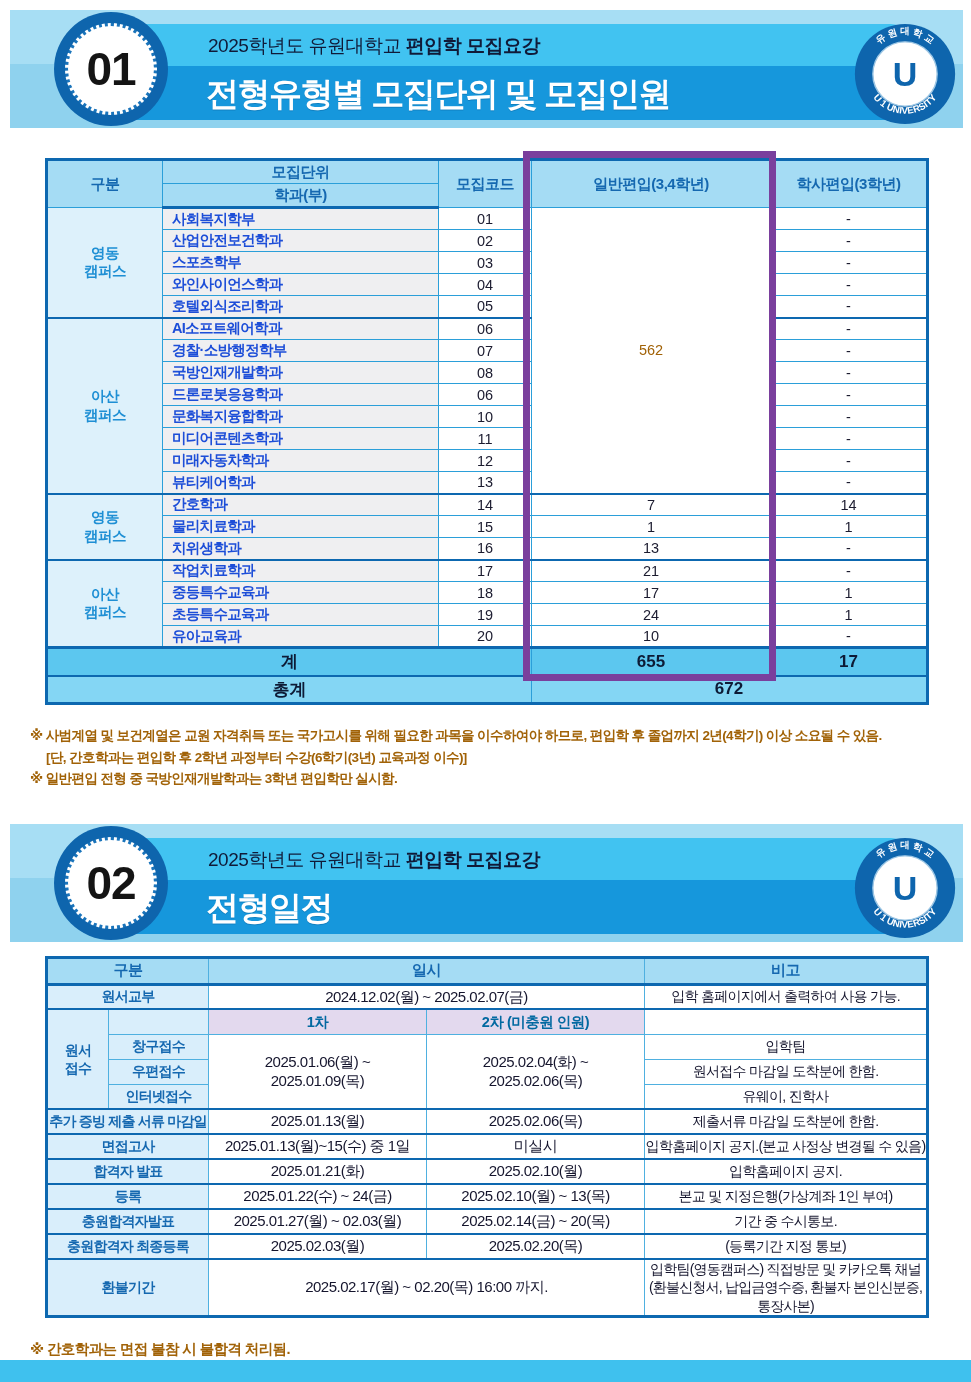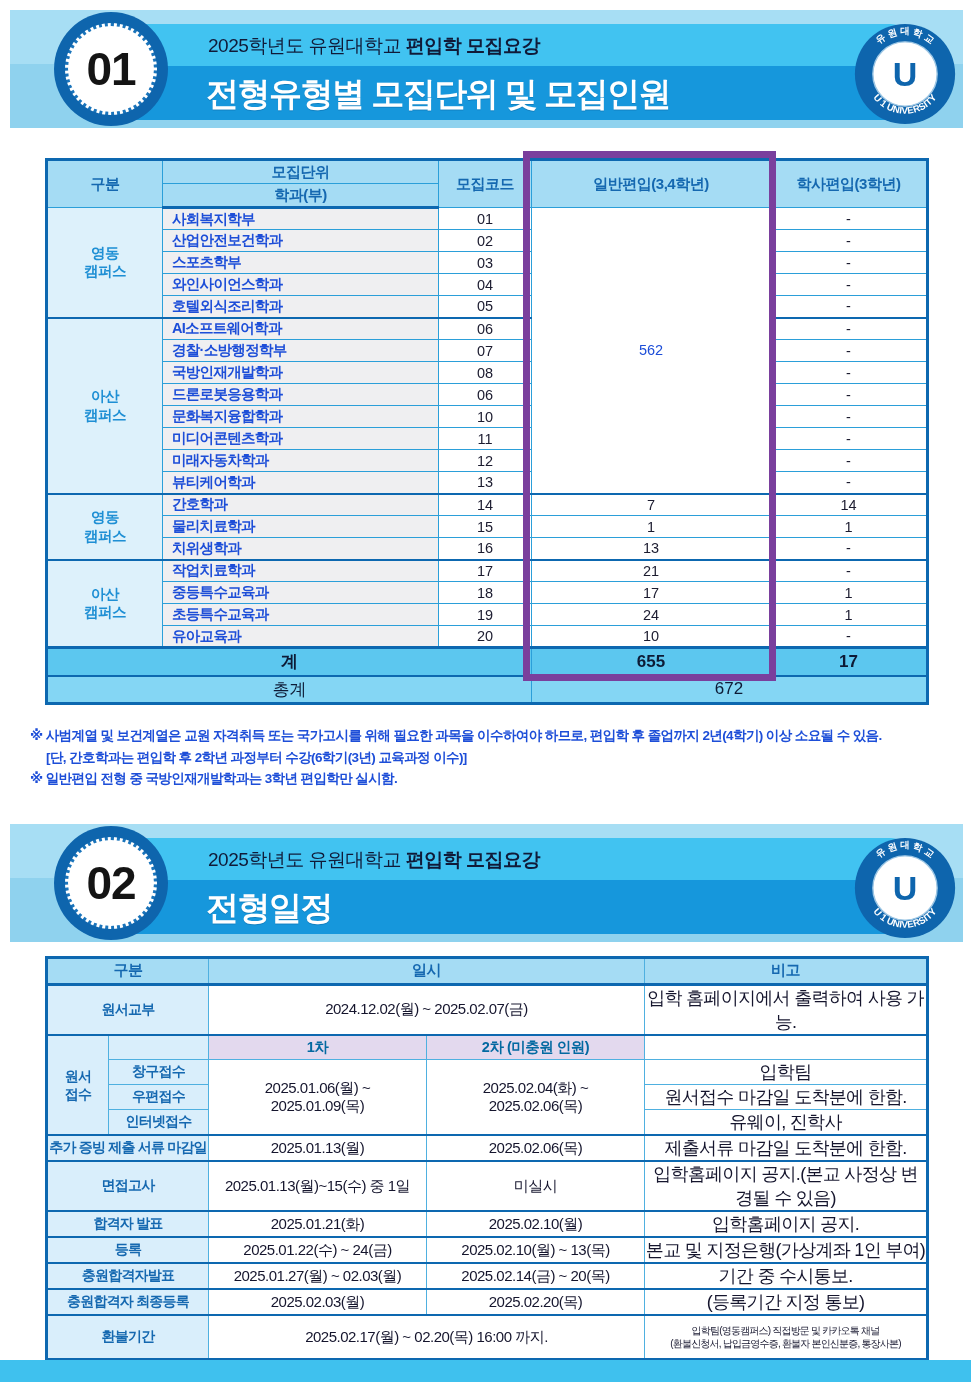--- a/index.html
+++ b/index.html
@@ -57,36 +57,36 @@
   .cap-table tbody td { height:22px; font-size:14.5px; }
   td.campus {
     background:#ddf1fb; color:#1e8fd4; font-weight:800; font-size:15px;
     white-space:pre-line; line-height:1.25; letter-spacing:-0.5px;
   }
   td.dept {
     background:#efeff1; text-align:left; padding-left:9px; font-weight:700;
     color:#1d4ed8; letter-spacing:-0.7px;
   }
   td.code, td.val { background:#ffffff; font-size:15px; color:#1b1b2f; }
-  td.merged-val { background:#ffffff; font-size:16px; color:#1d4ed8; }
+  td.merged-val { background:#ffffff; font-size:16px; color:#a16207; }
   tr.group-start td { border-top:2.5px solid #0d68b0; }
   tr.total-row td {
     background:#5cc7ef; font-weight:800; font-size:17px; color:#0d1b36;
     height:28px; border-top:3px solid #0d68b0;
   }
   tr.grand-row td {
-    background:#84d6f4; font-weight:400; font-size:17px; color:#0d1b36;
+    background:#84d6f4; font-weight:700; font-size:17px; color:#0d1b36;
     height:28px; border-top:2px solid #0d68b0;
   }
   .purple-box {
     position:absolute; left:478px; top:-7px; width:253px; height:530px;
     border:7px solid #7a3f9d; pointer-events:none; z-index:5;
   }
   
-  .notes { margin:20px 12px 0 30px; color:#1d4ed8; font-weight:700; }
+  .notes { margin:20px 12px 0 30px; color:#a16207; font-weight:700; }
   .notes .line { font-size:13.5px; letter-spacing:-0.6px; line-height:1.6; }
   .notes .indent { padding-left:16px; }
   .notes2 { margin-top:18px; }
   .notes2 .line { font-size:14.5px; line-height:1.9; }
   
   .sch-wrap { margin-top:14px; }
   .sch-table { border:3px solid #0d68b0; }
   .sch-table th, .sch-table td {
     border:1px solid #4fb0e0; text-align:center; vertical-align:middle;
     letter-spacing:-0.5px;
@@ -96,22 +96,22 @@
     height:27px; border-bottom:3px solid #0d68b0;
   }
   .sch-table td { height:25px; font-size:15px; color:#15152d; background:#ffffff; }
   .sch-table td.lbl {
     background:#d9eefb; color:#1568b0; font-weight:800; font-size:14px;
     letter-spacing:-0.8px;
   }
   .sch-table td.sub-hd { background:#e3d9ee; color:#0369a1; font-weight:800; font-size:14.5px; }
   .sch-table td.empty-lbl { background:#d9eefb; }
   .sch-table td.date { white-space:pre-line; line-height:1.25; }
-  .sch-table td.note { font-size:18px; letter-spacing:-0.7px; }
-  .sch-table td.note-sm { font-size:10px; white-space:pre-line; line-height:1.3; letter-spacing:-0.8px; }
+  .sch-table td.note { font-size:14px; letter-spacing:-0.7px; }
+  .sch-table td.note-sm { font-size:14px; white-space:pre-line; line-height:1.3; letter-spacing:-0.8px; }
   .sch-table tr.sep td { border-top:2px solid #0d68b0; }
   .sch-table tr.refund td { height:44px; }
   .sch-table td.group-lbl { white-space:pre-line; line-height:1.3; }
   
   .bottom-bar { position:absolute; left:0; right:0; bottom:0; height:22px; background:#3fc1ee; }
 </style>
 </head>
 <body>
 
 <div class="header-band first-band">

